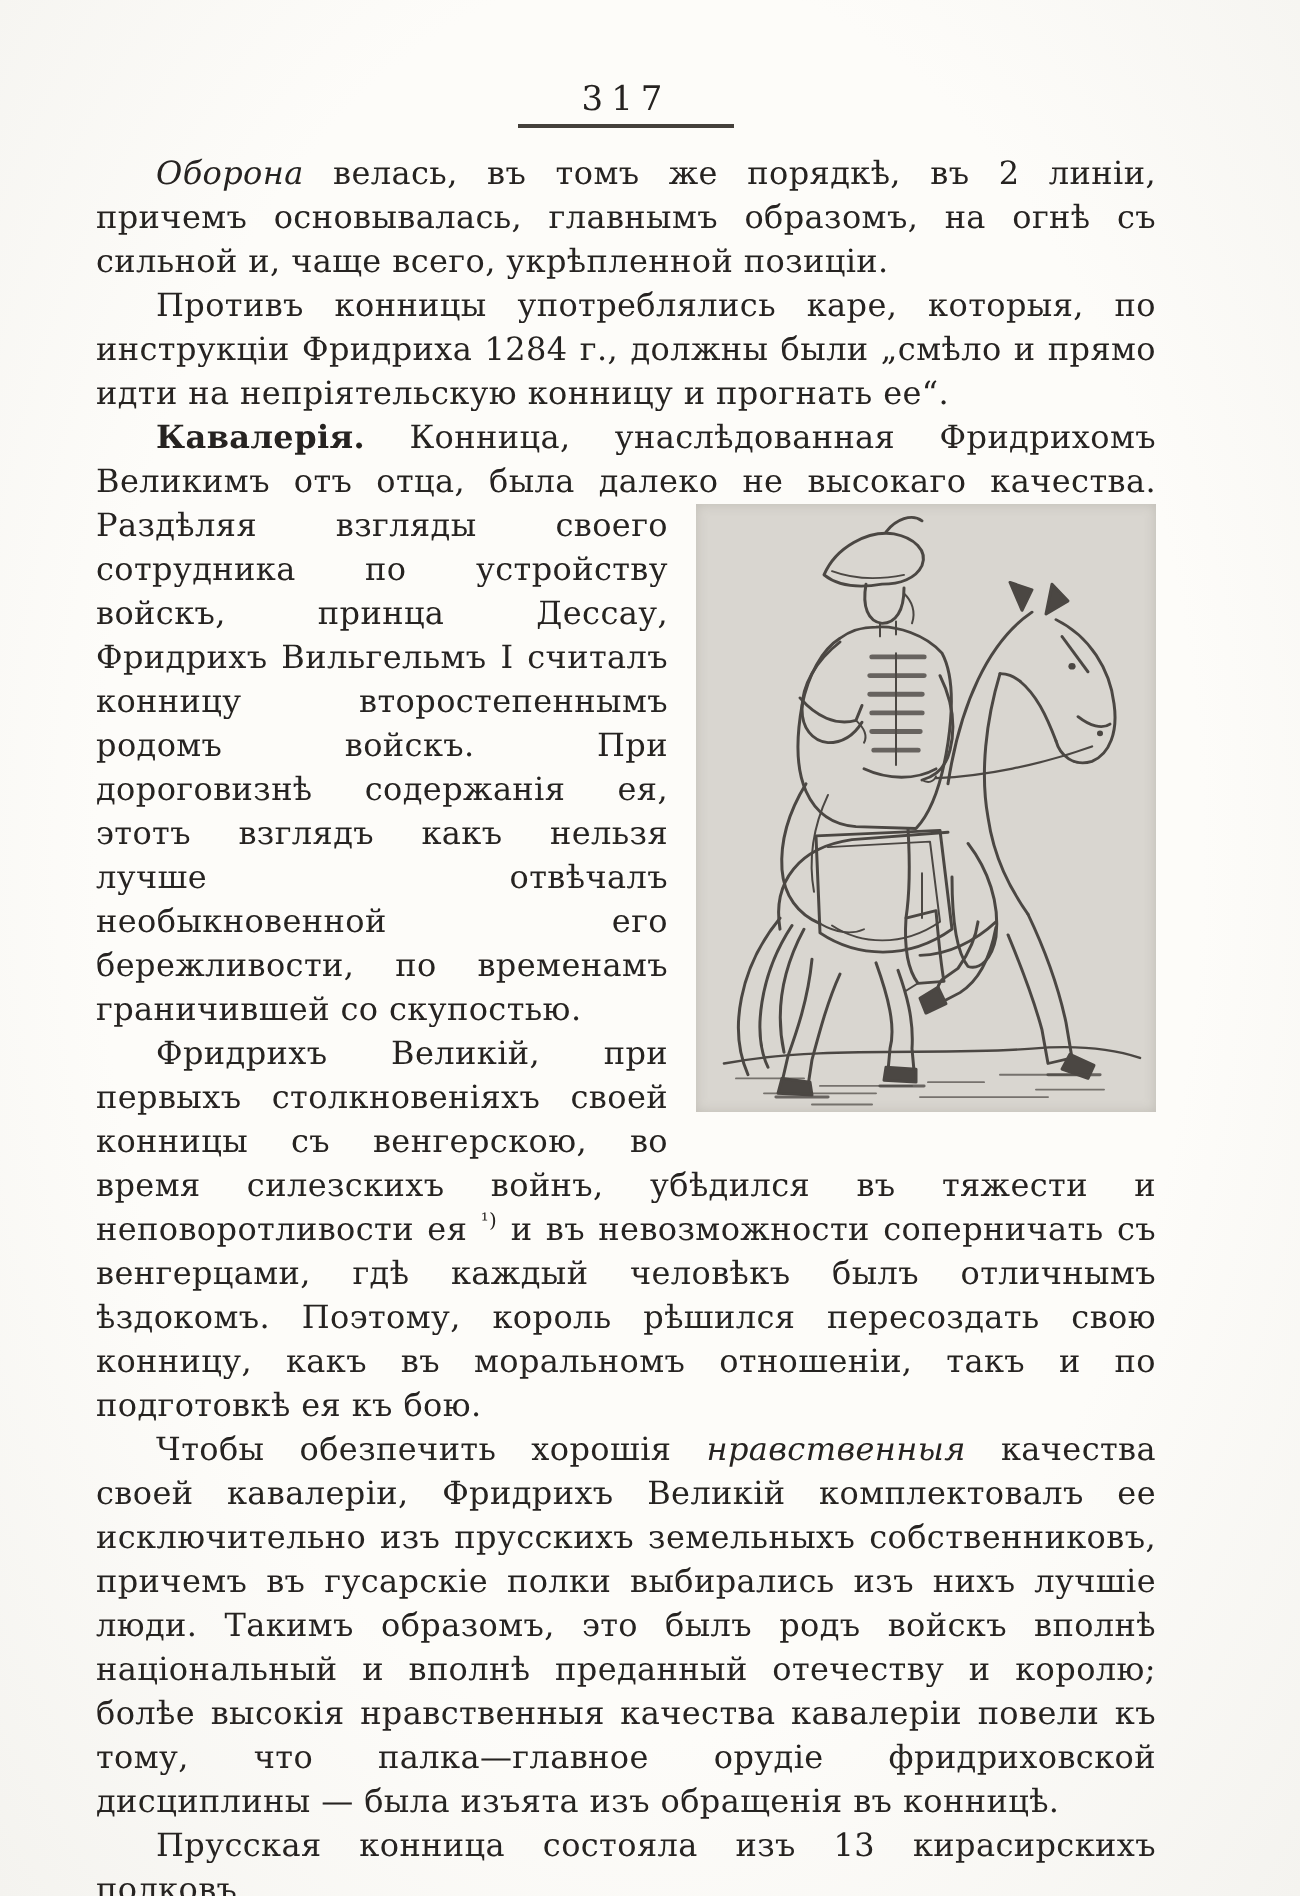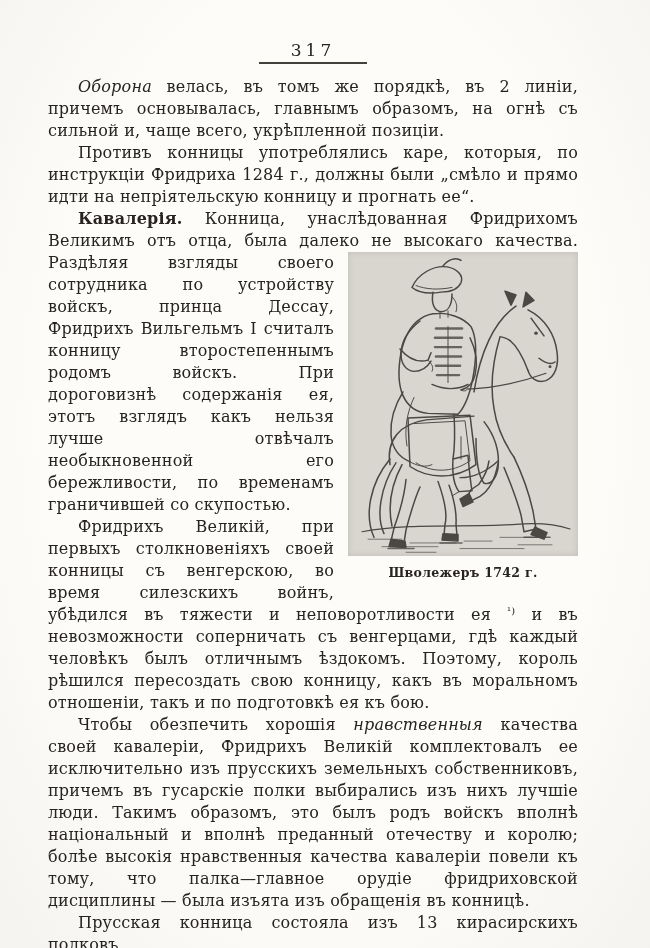--- a/index.html
+++ b/index.html
@@ -162,21 +162,20 @@
                 <path d="M111,257 l-6,4" stroke-width="1"></path>
 
                 <path d="M14,300 C64,290 120,296 168,292 C190,290 208,292 222,297" stroke-width="1.3"></path>
                 <g stroke-width="1" opacity="0.7">
                   <path d="M20,308 h34 M62,312 h46 M116,310 h28 M152,306 h44 M34,316 h56 M112,318 h64 M58,322 h30 M170,314 h34"></path>
                 </g>
                 <path d="M40,318 h26 M92,312 h22 M176,306 h26" stroke-width="1.6" opacity="0.8"></path>
               </g>
             </svg>
           </div>
-          <figcaption>Шволежеръ 1742 г.</figcaption>
         </figure>
 
         <p><span class="bd">Кавалерія.</span><span> Конница, унаслѣдованная Фридрихомъ Великимъ отъ отца, была далеко не высокаго качества. Раздѣляя взгляды своего сотрудника по устройству войскъ, принца Дессау, Фридрихъ Вильгельмъ I считалъ конницу второстепеннымъ родомъ войскъ. При дороговизнѣ содержанія ея, этотъ взглядъ какъ нельзя лучше отвѣчалъ необыкновенной его бережливости, по временамъ граничившей со скупостью.</span></p>
 
         <p><span>Фридрихъ Великій, при первыхъ столкновеніяхъ своей конницы съ венгерскою, во время силезскихъ войнъ, убѣдился въ тяжести и неповоротливости ея</span> <sup>¹)</sup> <span>и въ невозможности соперничать съ венгерцами, гдѣ каждый человѣкъ былъ отличнымъ ѣздокомъ. Поэтому, король рѣшился пересоздать свою конницу, какъ въ моральномъ отношеніи, такъ и по подготовкѣ ея къ бою.</span></p>
 
         <p><span>Чтобы обезпечить хорошія</span> <span class="it">нравственныя</span> <span>качества своей кавалеріи, Фридрихъ Великій комплектовалъ ее исключительно изъ прусскихъ земельныхъ собственниковъ, причемъ въ гусарскіе полки выбирались изъ нихъ лучшіе люди. Такимъ образомъ, это былъ родъ войскъ вполнѣ національный и вполнѣ преданный отечеству и королю; болѣе высокія нравственныя качества кавалеріи повели къ тому, что палка—главное орудіе фридриховской дисциплины — была изъята изъ обращенія въ конницѣ.</span></p>
 
         <p class="p-wide"><span>Прусская конница состояла изъ 13 кирасирскихъ полковъ</span></p>
 

